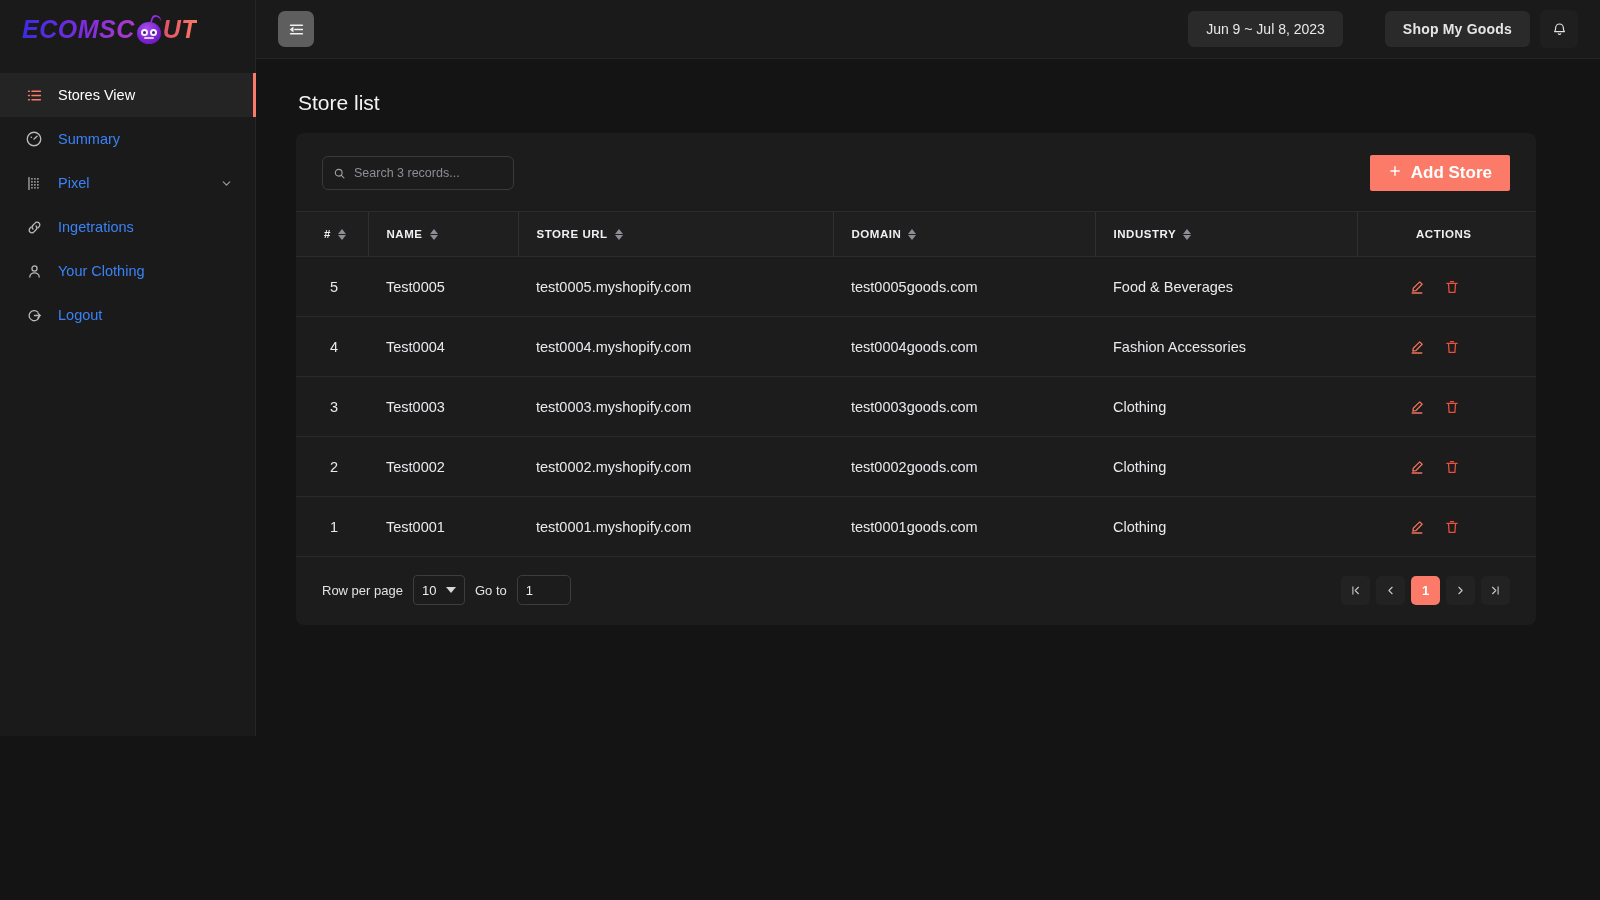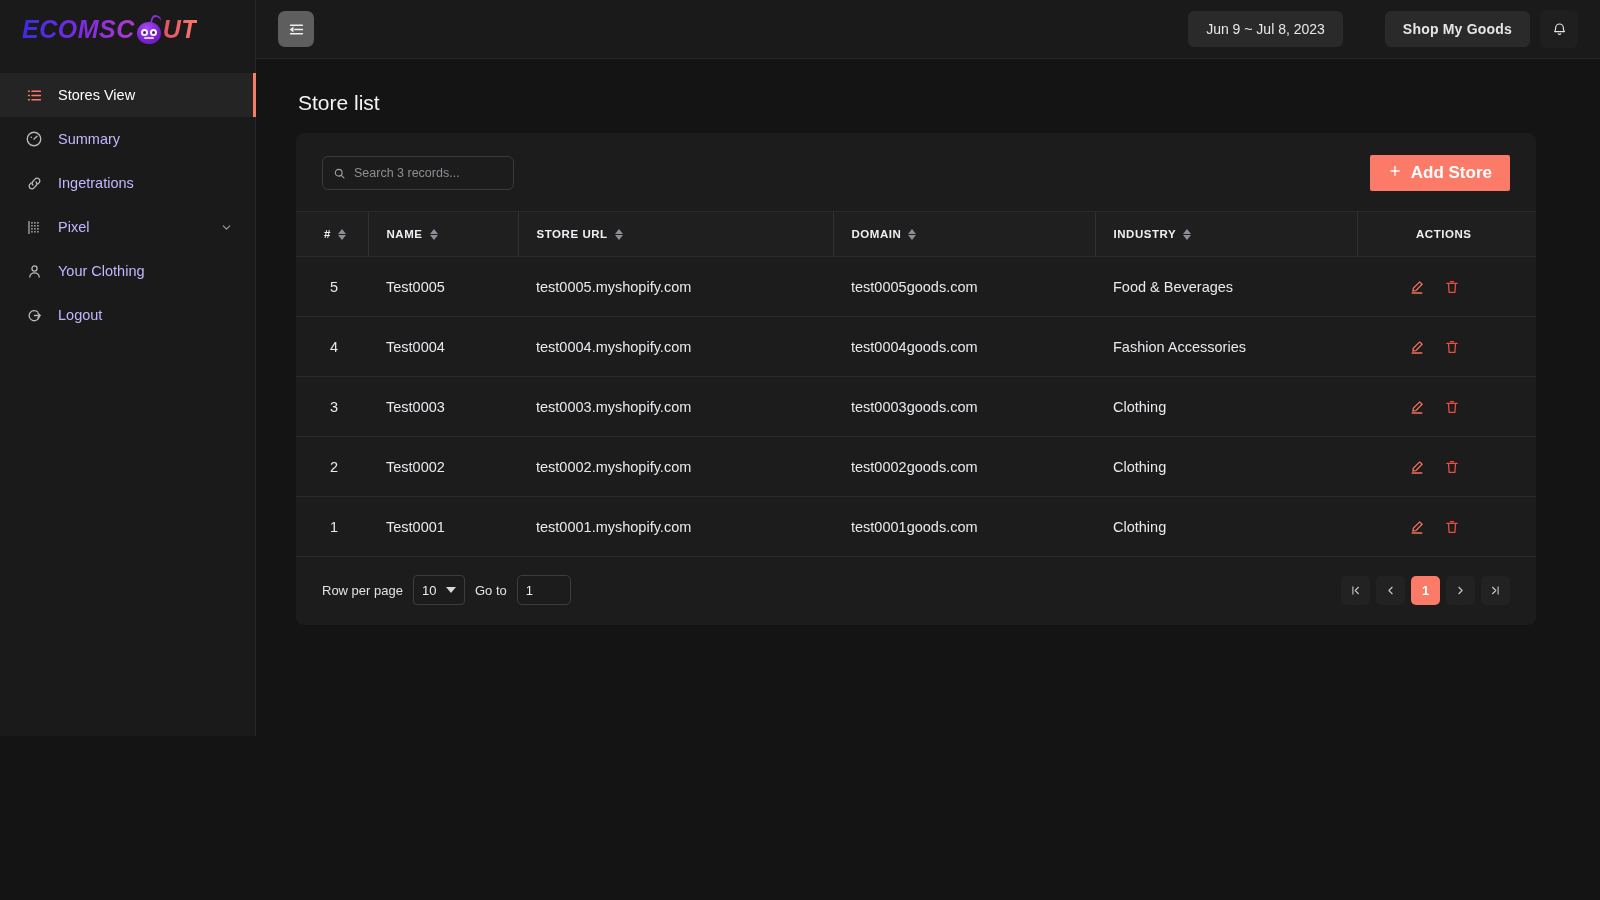--- a/index.html
+++ b/index.html
@@ -61,21 +61,21 @@
   .logo .bot .ant {
     position: absolute; left: 15px; top: -3px; width: 10px; height: 9px;
     border-left: 2px solid #8f2ce0; border-top: 2px solid #8f2ce0;
     border-radius: 6px 6px 0 0; transform: rotate(18deg);
   }
 
   .nav { margin-top: 14px; }
   .nav-item {
     height: 44px; display: flex; align-items: center;
     padding-left: 24px; position: relative;
-    color: #c4b5fd; font-size: 14.5px; cursor: pointer;
+    color: #3b82f6; font-size: 14.5px; cursor: pointer;
     user-select: none;
   }
   .nav-item .ico {
     width: 20px; height: 20px; margin-right: 14px;
     display: flex; align-items: center; justify-content: center;
     color: #b9b9bf; flex: none;
   }
   .nav-item.active { background: #242424; color: #fff; }
   .nav-item.active .ico { color: #fb7a68; }
   .nav-item.active::after {
@@ -240,30 +240,20 @@
 
       <div class="nav-item">
         <span class="ico">
           <svg width="18" height="18" viewBox="0 0 20 20" fill="none" stroke="currentColor" stroke-width="1.5">
             <circle cx="10" cy="10" r="7.5"></circle>
               <path d="M10 10l3.4-3" stroke-linecap="round"></path>
             <circle cx="7" cy="8" r=".9" fill="currentColor" stroke="none"></circle>
           </svg>
         </span>
         <span class="nav-label">Summary</span>
-      </div>
-
-      <div class="nav-item">
-        <span class="ico">
-          <svg width="17" height="17" viewBox="0 0 20 20" fill="none" stroke="currentColor" stroke-width="1.5" stroke-linecap="round">
-            <path d="M8.2 11.8a3.2 3.2 0 010-4.5l2.4-2.4a3.2 3.2 0 114.5 4.5l-1.1 1.1"></path>
-            <path d="M11.8 8.2a3.2 3.2 0 010 4.5l-2.4 2.4a3.2 3.2 0 11-4.5-4.5l1.1-1.1"></path>
-          </svg>
-        </span>
-        <span class="nav-label">Ingetrations</span>
       </div>
 
       <div class="nav-item">
         <span class="ico">
           <svg width="17" height="17" viewBox="0 0 20 20" fill="none" stroke="currentColor" stroke-width="1.4">
             <path d="M3.5 3v14" stroke-linecap="round"></path>
             <g fill="currentColor" stroke="none">
               <circle cx="7" cy="4.5" r="1"></circle>
                 <circle cx="10.5" cy="4.5" r="1"></circle>
                 <circle cx="14" cy="4.5" r="1"></circle>
@@ -278,20 +268,30 @@
                 <circle cx="14" cy="15" r="1"></circle>
             </g>
           </svg>
         </span>
         <span class="nav-label">Pixel</span>
         <span class="chev">
           <svg width="13" height="13" viewBox="0 0 20 20" fill="none" stroke="currentColor" stroke-width="1.8" stroke-linecap="round" stroke-linejoin="round">
             <path d="M5 7.5l5 5 5-5"></path>
           </svg>
         </span>
+      </div>
+
+      <div class="nav-item">
+        <span class="ico">
+          <svg width="17" height="17" viewBox="0 0 20 20" fill="none" stroke="currentColor" stroke-width="1.5" stroke-linecap="round">
+            <path d="M8.2 11.8a3.2 3.2 0 010-4.5l2.4-2.4a3.2 3.2 0 114.5 4.5l-1.1 1.1"></path>
+            <path d="M11.8 8.2a3.2 3.2 0 010 4.5l-2.4 2.4a3.2 3.2 0 11-4.5-4.5l1.1-1.1"></path>
+          </svg>
+        </span>
+        <span class="nav-label">Ingetrations</span>
       </div>
 
       <div class="nav-item">
         <span class="ico">
           <svg width="17" height="17" viewBox="0 0 20 20" fill="none" stroke="currentColor" stroke-width="1.5" stroke-linecap="round">
             <circle cx="10" cy="6.5" r="3"></circle>
               <path d="M4.5 16.5c0-3 2.5-5 5.5-5s5.5 2 5.5 5"></path>
           </svg>
         </span>
         <span class="nav-label">Your Clothing</span>

